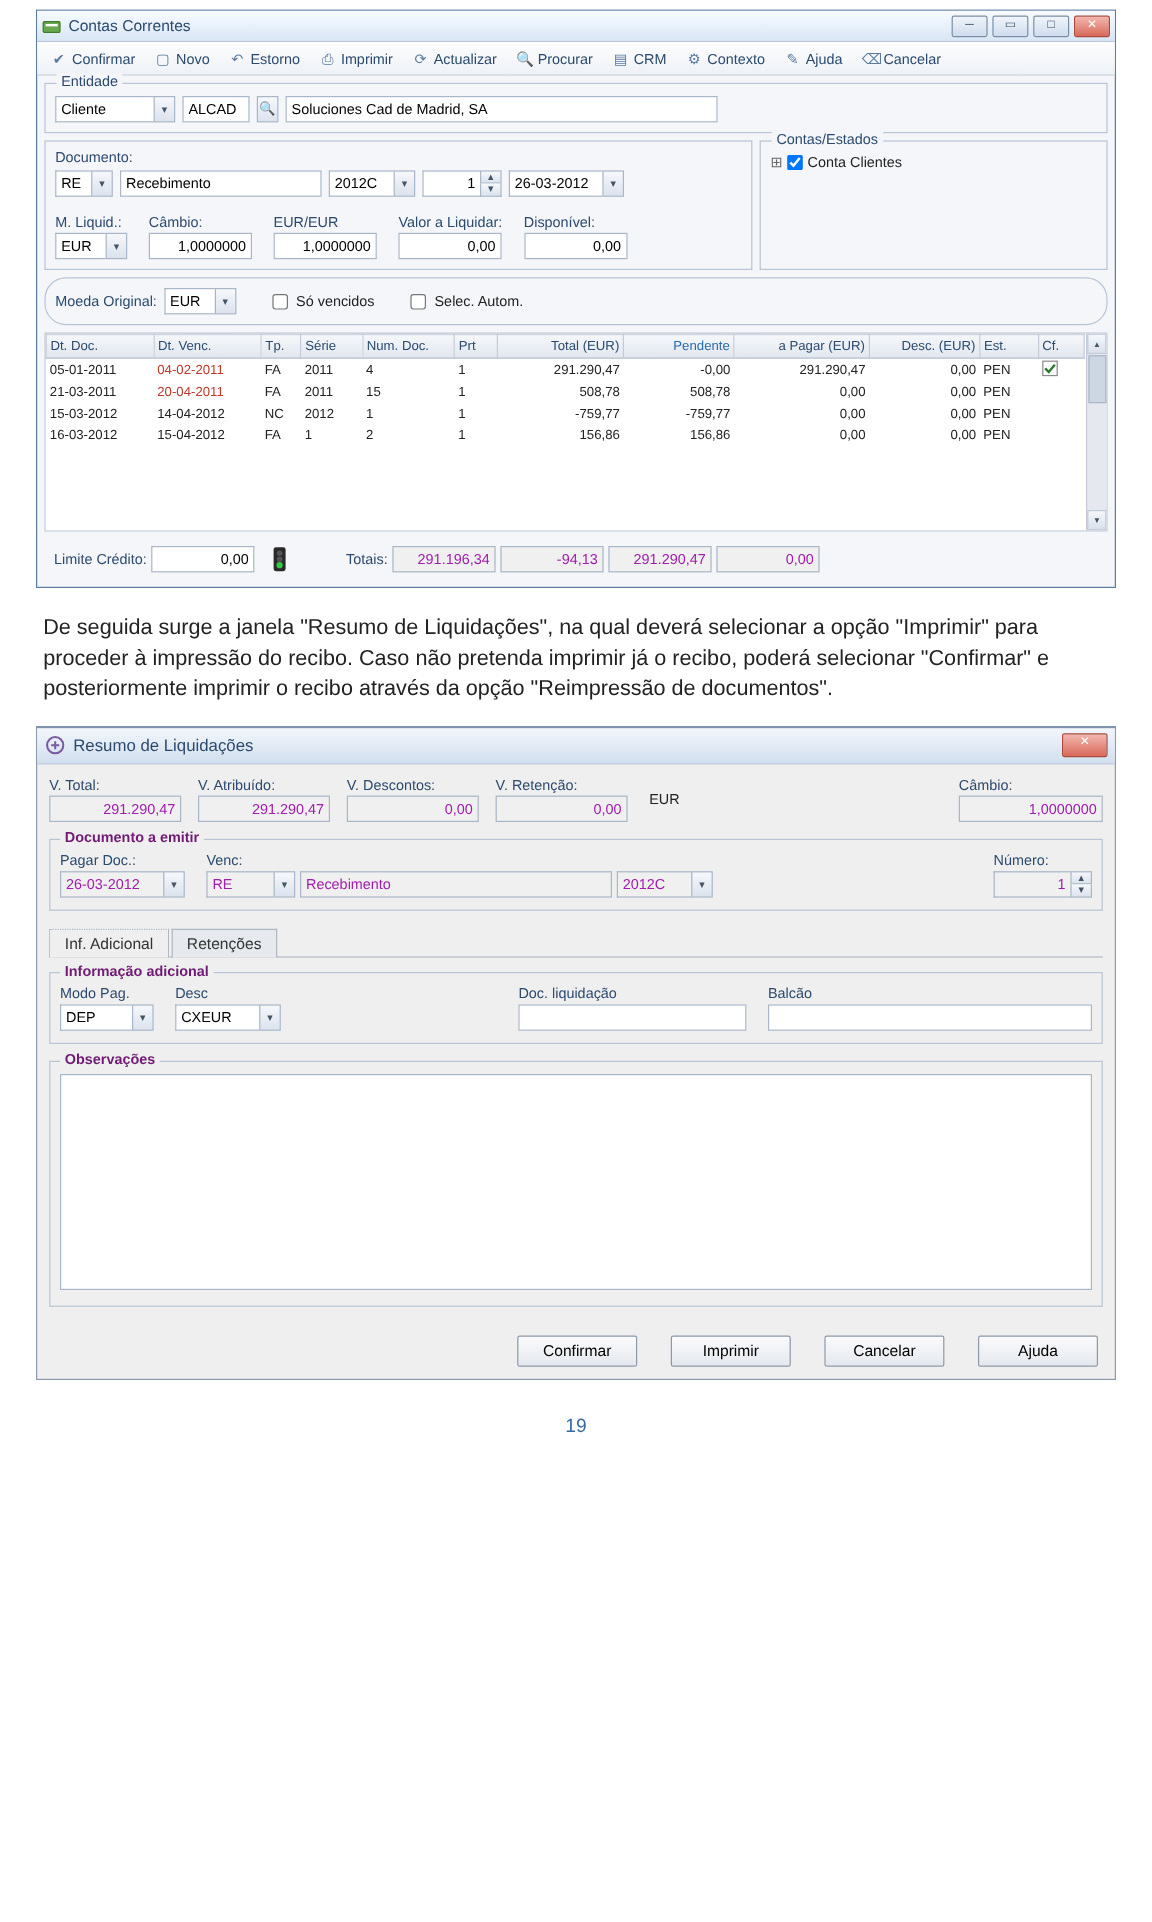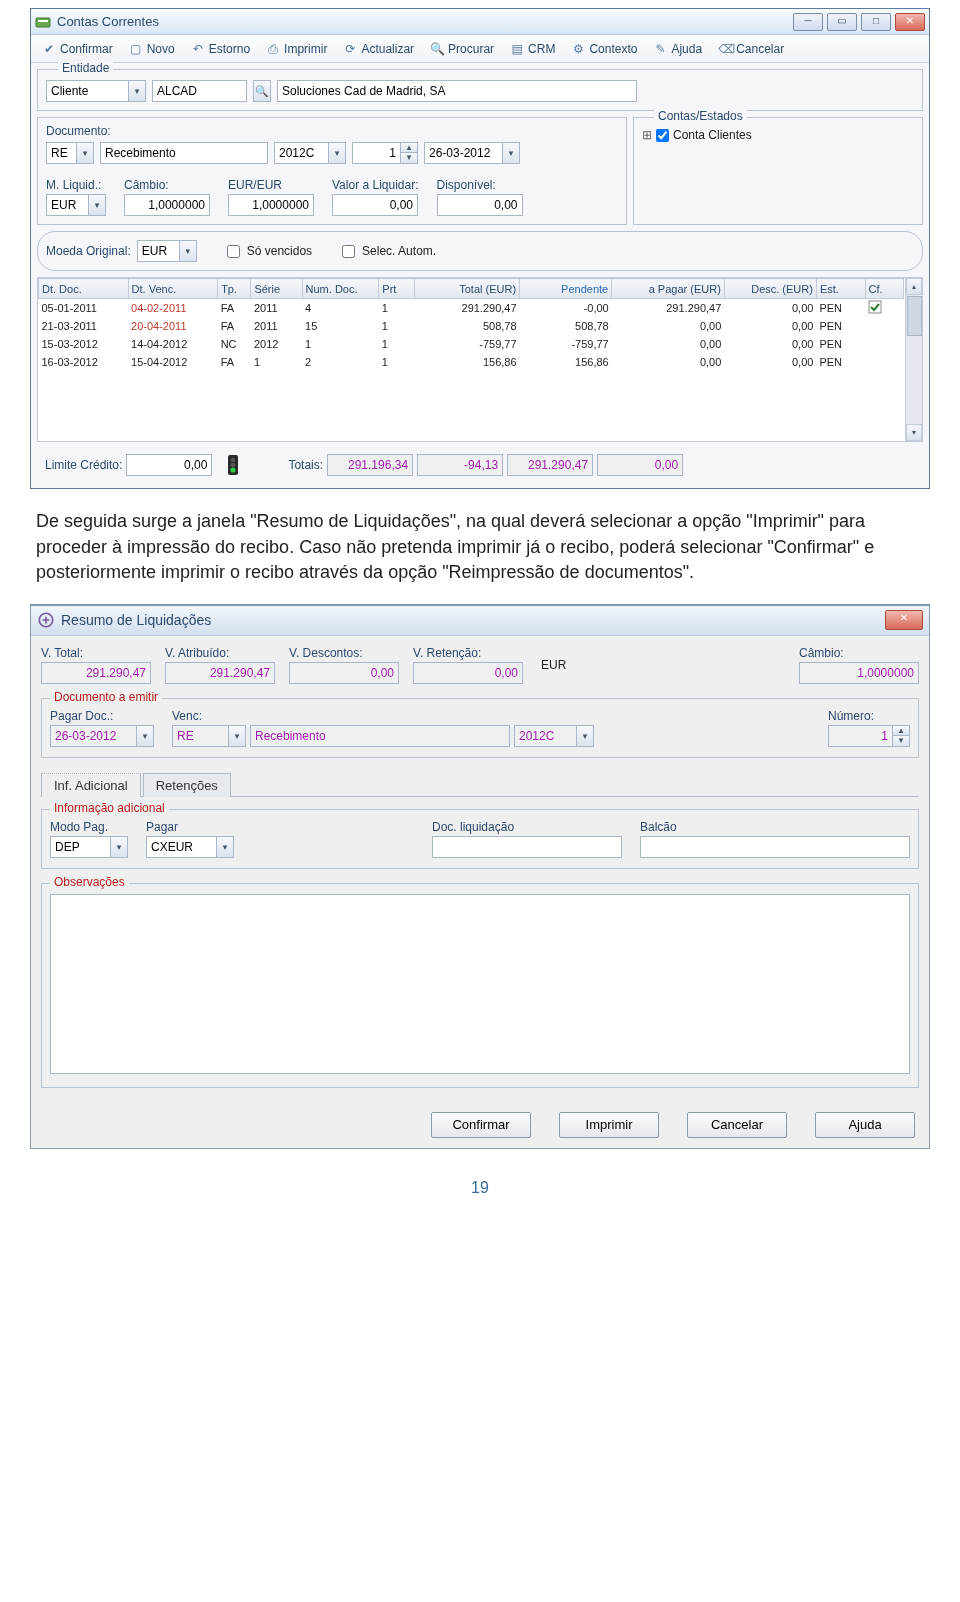--- a/index.html
+++ b/index.html
@@ -42,21 +42,21 @@
     border-radius:3px; color:#2b4a6e; cursor:default;
   }
   .tbtn svg,.tbtn .ic { width:14px; height:14px; }
   .ic { display:inline-block; font-size:12px; line-height:14px; text-align:center; color:#5a7aa0;}
   
   .group {
     border:1px solid #b8c4d4; margin:6px; padding:10px 8px 8px 8px; position:relative;
     background:#f4f6f9;
   }
   .group .legend {
-    position:absolute; top:-9px; left:20px; background:#f4f6f9; padding:0 4px;
+    position:absolute; top:-9px; left:9px; background:#f4f6f9; padding:0 4px;
     color:#2b4a6e; font-size:12px;
   }
   .row { display:flex; align-items:center; gap:6px; flex-wrap:wrap; }
   .col { display:flex; flex-direction:column; gap:2px; }
   label.small, .lbl { color:#2b4a6e; font-size:12px; }
   input[type=text], .input, select {
     border:1px solid #a9b6c8; background:#fff; height:22px; padding:0 4px; font-size:12px;
     font-family:inherit;
   }
   input[type=text]:disabled, .input.ro { background:#f0f0f0; color:#a21caf; }
@@ -104,21 +104,21 @@
     height:30px; background:linear-gradient(#f2f6fb,#d2dfee); border-bottom:1px solid #b7c7dc;
     display:flex; align-items:center; padding:0 6px;
   }
   .dlg-title .dtitle { flex:1; color:#2b4a6e; font-size:14px; }
   .dlg-title .dicon { width:18px;height:18px; margin-right:6px; color:#6a4aa0; display:flex;align-items:center;justify-content:center;}
   .dlg-body { padding:10px 10px 14px 10px; }
   .vals-row { display:flex; gap:14px; align-items:flex-end; }
   .vals-row .col { gap:2px; }
   .vals-row input { width:110px; }
   .doc-emitir { border:1px solid #b8c4d4; padding:10px 8px 10px 8px; position:relative; margin-top:14px;}
-  .doc-emitir .legend { position:absolute; top:-9px; left:8px; background:#efefef; padding:0 4px; color:#b91c1c;}
+  .doc-emitir .legend { position:absolute; top:-9px; left:8px; background:#efefef; padding:0 4px; color:#701a75;font-weight:bold;}
   .tabs { display:flex; gap:2px; margin-top:14px;align-items:center; }
   .tab {
     padding:4px 12px; border:1px solid #b0b8c4; border-bottom:none; background:#e6e9ee;
     font-size:13px; color:#333; position:relative; top:1px;
   }
   .tab.active { background:#efefef; border-bottom:1px solid #efefef;}
   .tab.active::after{ content:none; }
   .tabbed-sep { border-top:1px solid #b0b8c4; }
   .obs textarea { width:100%; height:180px; border:1px solid #a9b6c8; resize:none; font-family:inherit; font-size:12px; }
   .dlg-buttons { display:flex; gap:28px; justify-content:flex-end; padding:10px 14px; }
@@ -193,21 +193,21 @@
         </div>
     </div>
 
     <div class="group">
       <span class="legend">Entidade</span>
       <div class="row">
         <div class="drop">
           <input type="text" style="width: 82px;" value="Cliente">
           <div class="dbtn">▾</div>
         </div>
-        <input type="text" style="width: 95px;" value="ALCAD">
+        <input type="text" style="width: 56px;" value="ALCAD">
         <div class="dbtn" style="border:1px solid #a9b6c8;width:18px;height:22px;text-align:center;line-height:20px;font-size:11px;background:linear-gradient(#f6f8fb,#dbe3ee);color:#456;">🔍</div>
         <input type="text" style="width: 360px;" value="Soluciones Cad de Madrid, SA">
       </div>
     </div>
 
     <div class="twocol">
       <div class="group" style="padding-top:6px;">
         <div class="col" style="gap:4px;">
           <span class="lbl">Documento:</span>
           <div class="row">
@@ -501,21 +501,21 @@
         <span class="legend">Informação adicional</span>
         <div class="row" style="gap:18px;align-items:flex-end;">
           <div class="col">
             <span class="lbl">Modo Pag.</span>
             <div class="drop">
               <input type="text" style="width: 60px;" value="DEP">
               <div class="dbtn">▾</div>
             </div>
           </div>
           <div class="col">
-            <span class="lbl">Pagar</span>
+            <span class="lbl">Desc</span>
             <div class="drop">
               <input type="text" style="width: 70px;" value="CXEUR">
               <div class="dbtn">▾</div>
             </div>
           </div>
           <div class="col" style="margin-left:auto;">
             <span class="lbl">Doc. liquidação</span>
             <input type="text" style="width: 190px;" value="">
           </div>
           <div class="col">

